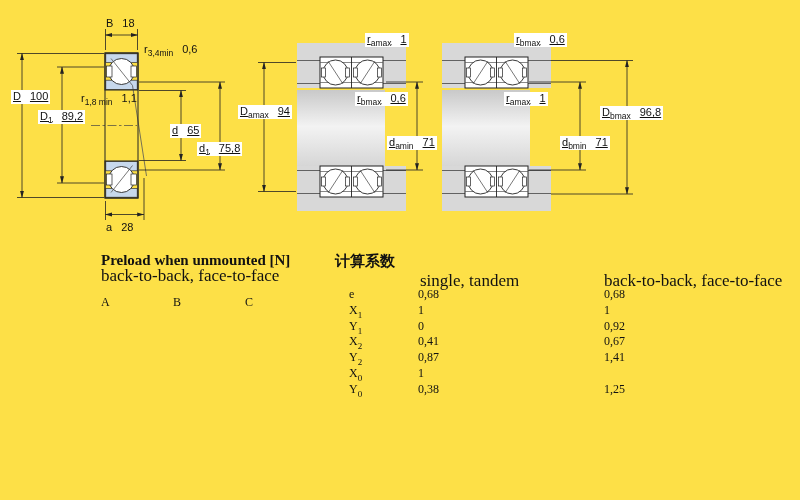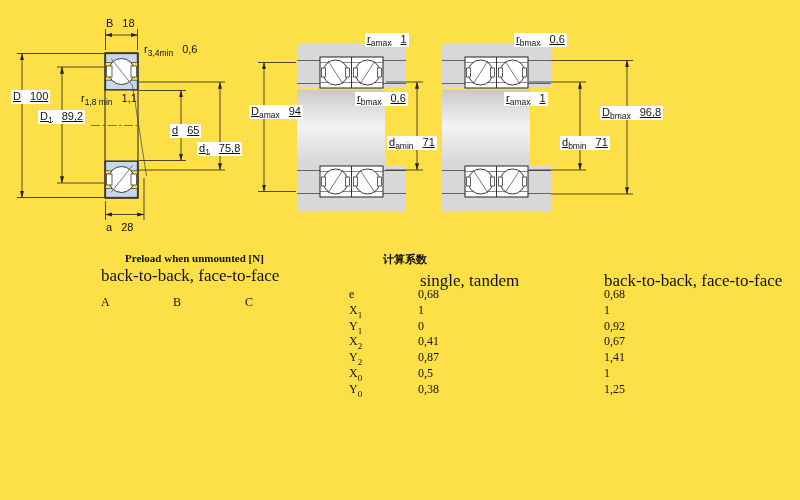--- a/index.html
+++ b/index.html
@@ -10,22 +10,22 @@
   }
   svg { position:absolute; left:0; top:0; }
   
   .dim {
     position:absolute; font-size:11px; line-height:13px; white-space:nowrap;
     font-family:"Liberation Sans", sans-serif; color:#111;
   }
   .dim.wbg { background:#fff; padding:0 2px;text-decoration:underline; }
   .dim .sb { font-size:8.5px; position:relative; top:3px; vertical-align:baseline; }
   .dim .val { margin-left:9px; }
-  .tbl-title { position:absolute; font-size:11px; font-weight:bold; white-space:nowrap;
-               font-family:"Liberation Serif","DejaVu Sans",serif;margin-left:24px; }
+  .tbl-title { position:absolute; font-size:15px; font-weight:bold; white-space:nowrap;
+               font-family:"Liberation Serif","DejaVu Sans",serif; }
   .tbl-sub   { position:absolute; font-size:17px; white-space:nowrap;
                font-family:"Liberation Serif", serif; }
   .preload-row { position:absolute; display:flex; font-size:12px;
                font-family:"Liberation Serif", serif; }
   .preload-row span { width:72px; display:inline-block; }
   .factors { position:absolute; left:349px; top:287px; font-size:12px;
              font-family:"Liberation Serif", serif; }
   .frow { display:flex; height:15.8px; align-items:flex-start; }
   .frow .f  { width:69px; }
   .frow .v1 { width:186px; }
@@ -266,38 +266,38 @@
   <div class="dim" style="left:106px;top:17px"><span>B</span><sub class="sb"></sub><span class="val">18</span></div>
   <div class="dim" style="left:144px;top:43px"><span>r</span><sub class="sb">3,4min</sub><span class="val">0,6</span></div>
   <div class="dim wbg" style="left:11px;top:90px"><span>D</span><sub class="sb"></sub><span class="val">100</span></div>
   <div class="dim wbg" style="left:38px;top:110px"><span>D</span><sub class="sb">1</sub><span class="val">89,2</span></div>
   <div class="dim" style="left:81px;top:92px"><span>r</span><sub class="sb">1,8 min</sub><span class="val">1,1</span></div>
   <div class="dim wbg" style="left:170px;top:124px"><span>d</span><sub class="sb"></sub><span class="val">65</span></div>
   <div class="dim wbg" style="left:197px;top:142px"><span>d</span><sub class="sb">1</sub><span class="val">75,8</span></div>
   <div class="dim" style="left:106px;top:221px"><span>a</span><sub class="sb"></sub><span class="val">28</span></div>
 
   <div class="dim wbg" style="left:365px;top:33px"><span>r</span><sub class="sb">amax</sub><span class="val">1</span></div>
-  <div class="dim wbg" style="left:249px;top:105px"><span>D</span><sub class="sb">amax</sub><span class="val">94</span></div>
+  <div class="dim wbg" style="left:238px;top:105px"><span>D</span><sub class="sb">amax</sub><span class="val">94</span></div>
   <div class="dim wbg" style="left:355px;top:92px"><span>r</span><sub class="sb">bmax</sub><span class="val">0,6</span></div>
   <div class="dim wbg" style="left:387px;top:136px"><span>d</span><sub class="sb">amin</sub><span class="val">71</span></div>
 
   <div class="dim wbg" style="left:514px;top:33px"><span>r</span><sub class="sb">bmax</sub><span class="val">0,6</span></div>
   <div class="dim wbg" style="left:504px;top:92px"><span>r</span><sub class="sb">amax</sub><span class="val">1</span></div>
   <div class="dim wbg" style="left:600px;top:106px"><span>D</span><sub class="sb">bmax</sub><span class="val">96,8</span></div>
   <div class="dim wbg" style="left:560px;top:136px"><span>d</span><sub class="sb">bmin</sub><span class="val">71</span></div>
 
   <div class="tbl-title" style="left:101px;top:252px">Preload when unmounted [N]</div>
   <div class="tbl-sub" style="left:101px;top:266px">back-to-back, face-to-face</div>
   <div class="preload-row" style="left:101px;top:295px">
     <span>A</span>
     <span>B</span>
     <span>C</span>
   </div>
 
-  <div class="tbl-title" style="left:359px;top:252px;font-family:'Liberation Serif','DejaVu Sans',serif">计算系数</div>
+  <div class="tbl-title" style="left:335px;top:252px;font-family:'Liberation Serif','DejaVu Sans',serif">计算系数</div>
   <div class="tbl-sub" style="left:420px;top:271px">single, tandem</div>
   <div class="tbl-sub" style="left:604px;top:271px">back-to-back, face-to-face</div>
 
   <div class="factors">
     <div class="frow">
       <span class="f"><span>e</span><span class="sb"></span></span>
       <span class="v1">0,68</span>
       <span class="v2">0,68</span>
     </div>
     <div class="frow">
@@ -315,21 +315,20 @@
       <span class="v1">0,41</span>
       <span class="v2">0,67</span>
     </div>
     <div class="frow">
       <span class="f"><span>Y</span><span class="sb">2</span></span>
       <span class="v1">0,87</span>
       <span class="v2">1,41</span>
     </div>
     <div class="frow">
       <span class="f"><span>X</span><span class="sb">0</span></span>
-      <span class="v1">0,5</span>
       <span class="v2">1</span>
     </div>
     <div class="frow">
       <span class="f"><span>Y</span><span class="sb">0</span></span>
       <span class="v1">0,38</span>
       <span class="v2">1,25</span>
     </div>
   </div>
 
 </div>

